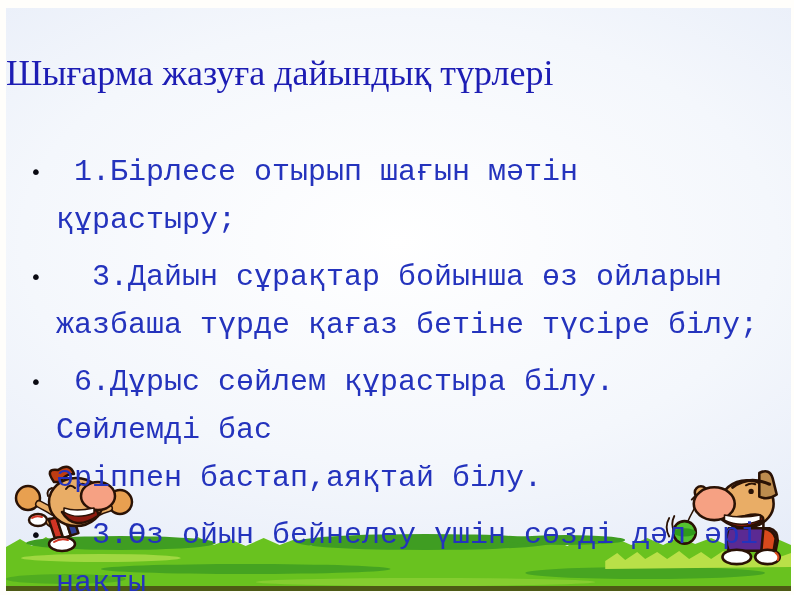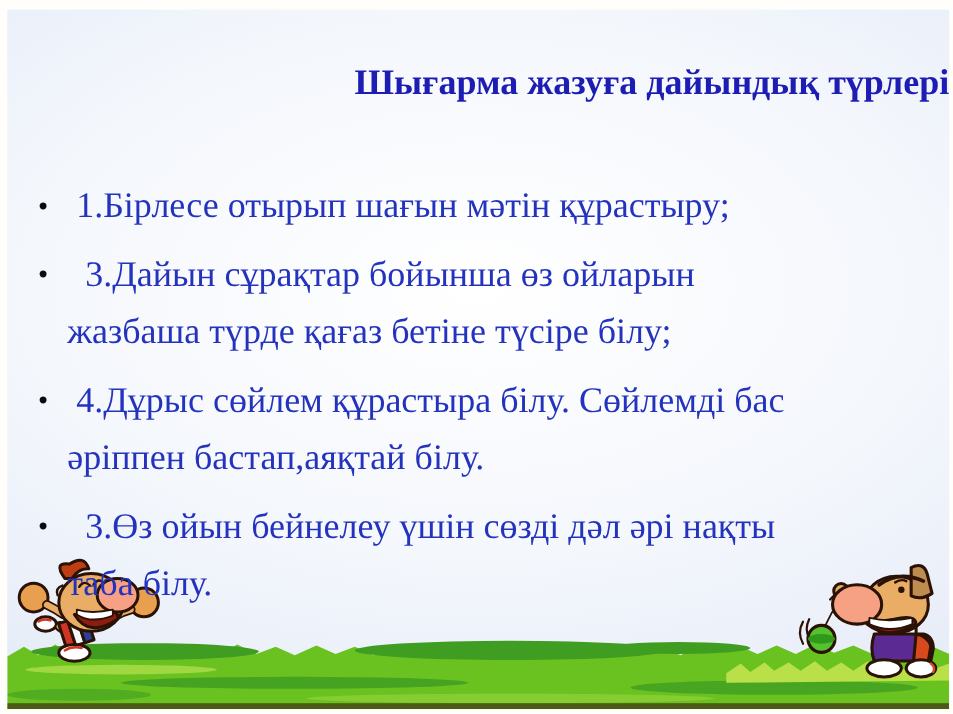--- a/index.html
+++ b/index.html
@@ -13,22 +13,22 @@
     background:#fffefb;overflow:hidden;
   }
   .slide{
     position:absolute;left:6px;top:8px;right:3px;bottom:4px;
     background:radial-gradient(120% 95% at 50% 40%,
       #ffffff 0%, #f4f7fc 40%, #e6ecf8 70%, #d9e2f4 100%);
     overflow:hidden;
   }
   .slide-title{
     position:absolute;top:44px;left:0;right:0;
-    text-align:right;
-    font-size:30px;font-weight:bold;
+    text-align:left;
+    font-size:36px;font-weight:normal;
     color:#1d1db4;
     letter-spacing:0px;
     margin:0;
   }
   .bullets{
     position:absolute;top:140px;left:24px;width:730px;
     z-index:5;
   }
   .bullet-item{
     display:flex;align-items:flex-start;
@@ -38,20 +38,21 @@
     width:26px;flex:0 0 26px;
     font-size:20px;line-height:48px;
     color:#0a0a12;
     font-family:"DejaVu Sans",sans-serif;
   }
   .bullet-text{
     flex:1;
     font-size:30px;line-height:48px;
     color:#2433bd;
     white-space:pre-wrap;
+    font-family:Liberation Mono, monospace;
   }
   .grass{
     position:absolute;left:0;right:0;bottom:0;height:64px;
     z-index:2;
   }
   .grass svg{display:block;width:100%;height:100%;}
   .character{position:absolute;z-index:3;}
   .char-left{left:8px;top:450px;width:122px;height:97px;}
   .char-right{left:655px;top:456px;width:128px;height:104px;}
   .character svg{display:block;width:100%;height:100%;}
@@ -69,21 +70,21 @@
         <span class="bullet-dot">•</span>
         <span class="bullet-text"> 1.Бірлесе отырып шағын мәтін құрастыру;</span>
       </div>
       <div class="bullet-item">
         <span class="bullet-dot">•</span>
         <span class="bullet-text">  3.Дайын сұрақтар бойынша өз ойларын
 жазбаша түрде қағаз бетіне түсіре білу;</span>
       </div>
       <div class="bullet-item">
         <span class="bullet-dot">•</span>
-        <span class="bullet-text"> 4.Дұрыс сөйлем құрастыра білу. Сөйлемді бас
+        <span class="bullet-text"> 6.Дұрыс сөйлем құрастыра білу. Сөйлемді бас
 әріппен бастап,аяқтай білу.</span>
       </div>
       <div class="bullet-item">
         <span class="bullet-dot">•</span>
         <span class="bullet-text">  3.Өз ойын бейнелеу үшін сөзді дәл әрі нақты
 таба білу.</span>
       </div>
     </div>
 
     <div class="grass">

